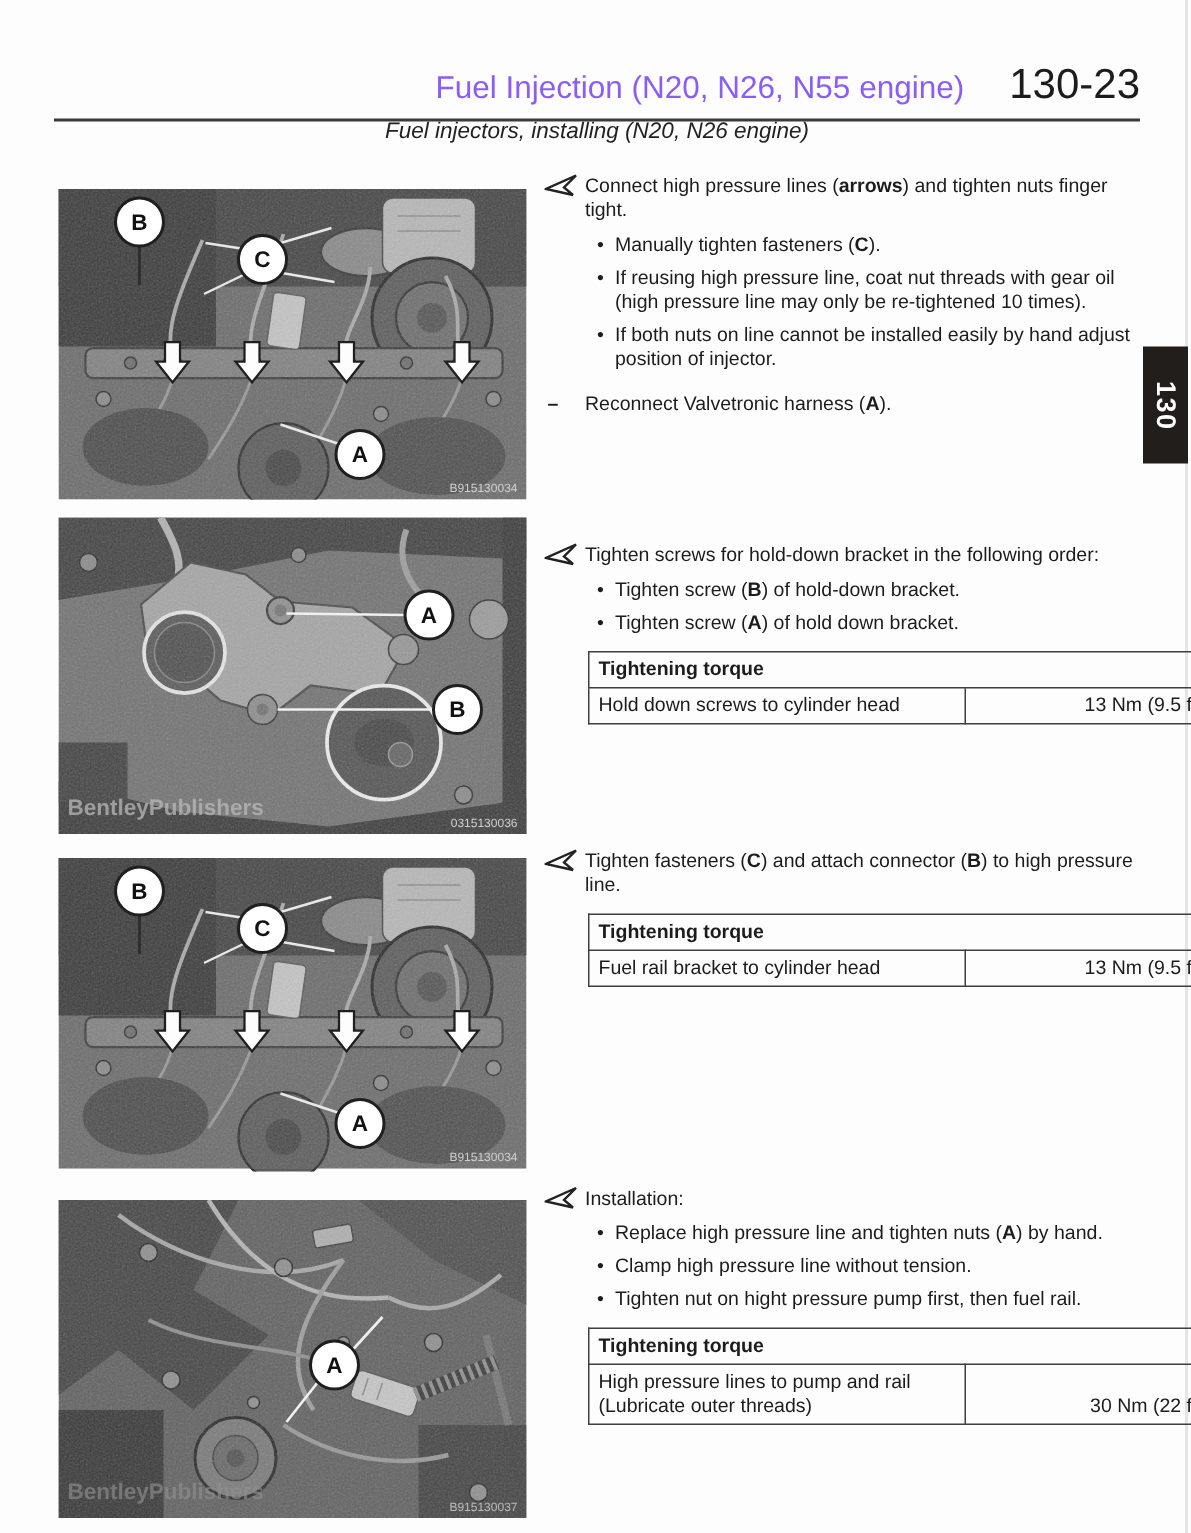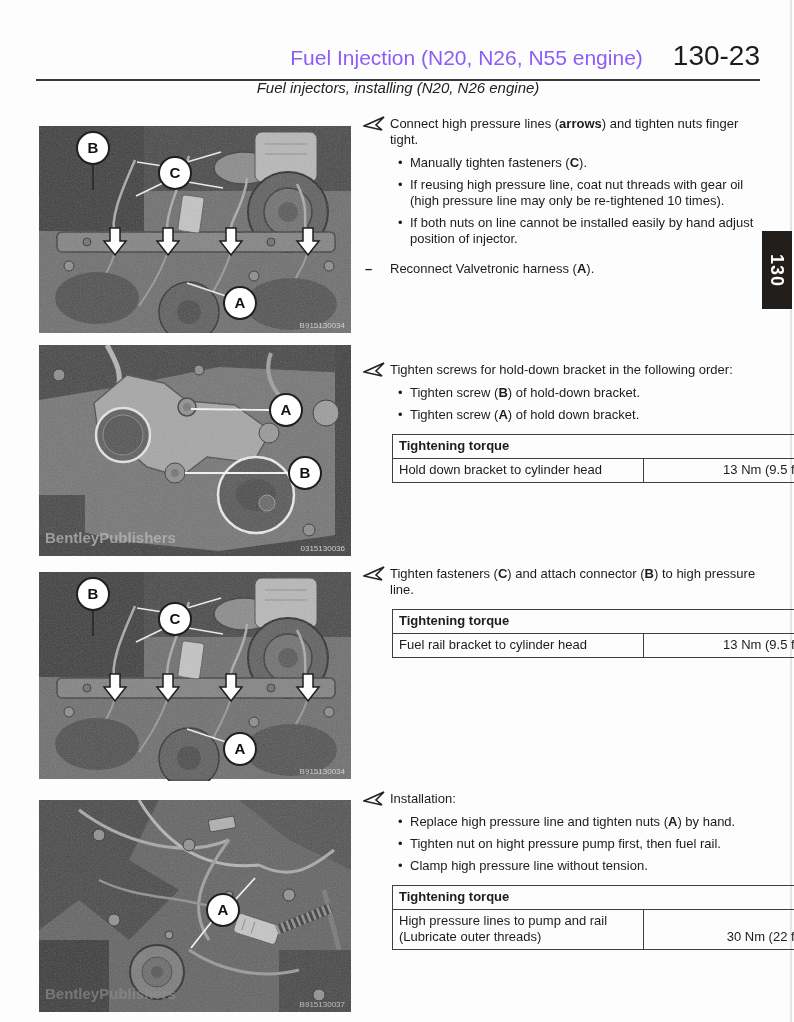--- a/index.html
+++ b/index.html
@@ -294,21 +294,21 @@
     <ul class="bullets">
       <li><span>Tighten screw (</span><b>B</b><span>) of hold-down bracket.</span></li>
       <li><span>Tighten screw (</span><b>A</b><span>) of hold down bracket.</span></li>
     </ul>
     <table class="torque">
       <tbody>
           <tr>
             <th colspan="2">Tightening torque</th>
           </tr>
       <tr>
-        <td class="lbl">Hold down bracket to cylinder head</td>
+        <td class="lbl">Hold down screws to cylinder head</td>
         <td class="val">13 Nm (9.5 ft-lb)</td>
       </tr>
     </tbody>
       </table>
   </div>
 
   <div class="block" id="block-3">
     <div class="lead">
       <svg class="lead-arrow" viewBox="0 0 23 17">
         <path d="M21,1 L1,10 L19,14 L13,9 Z" fill="#fff" stroke="#222" stroke-width="1.6"></path>
@@ -330,22 +330,22 @@
 
   <div class="block" id="block-4">
     <div class="lead">
       <svg class="lead-arrow" viewBox="0 0 23 17">
         <path d="M21,1 L1,10 L19,14 L13,9 Z" fill="#fff" stroke="#222" stroke-width="1.6"></path>
       </svg>
       <span><span>Installation:</span></span>
     </div>
     <ul class="bullets">
       <li><span>Replace high pressure line and tighten nuts (</span><b>A</b><span>) by hand.</span></li>
+      <li><span>Clamp high pressure line without tension.</span></li>
       <li><span>Tighten nut on hight pressure pump first, then fuel rail.</span></li>
-      <li><span>Clamp high pressure line without tension.</span></li>
     </ul>
     <table class="torque">
       <tbody>
           <tr>
             <th colspan="2">Tightening torque</th>
           </tr>
       <tr>
         <td class="lbl">High pressure lines to pump and rail
 (Lubricate outer threads)</td>
         <td class="val">30 Nm (22 ft-lb)</td>

